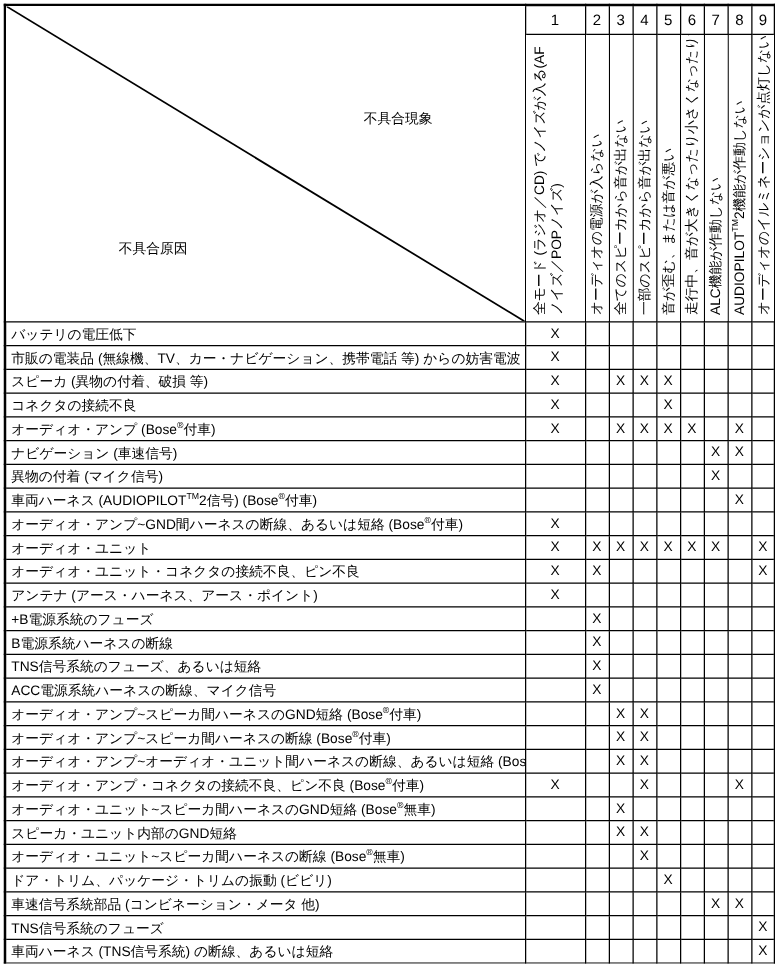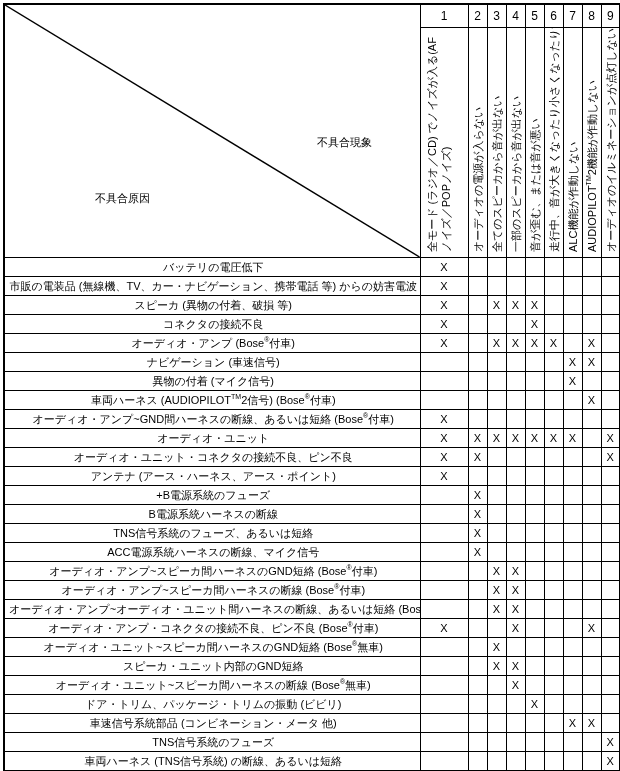--- a/index.html
+++ b/index.html
@@ -29,21 +29,21 @@
     height:22px;
     font-size:12px;
     text-align:center;
     vertical-align:middle;
   }
 
   
   th.corner { position:relative; overflow:hidden; }
   th.corner svg.diag { position:absolute; left:0; top:0; width:100%; height:100%; display:block; }
   th.corner .axis-label { position:absolute; font-size:11px; white-space:nowrap; }
-  th.corner .sym   { left:312px; top:82px;margin-top:48px;  }
+  th.corner .sym   { left:286px; top:82px;  }
   th.corner .cause { left:90px;  top:186px; }
 
   
   th.vcell { position:relative; height:229px; overflow:hidden; }
   .vtext {
     position:absolute; left:0; top:0;
     width:229px; height:19px;
     line-height:19px;
     transform-origin:0 0;
     transform:translateY(229px) rotate(-90deg);
@@ -57,21 +57,21 @@
     height:48px;
     line-height:14px;
     white-space:normal;
     padding-top:4px;
   }
 
   
   tbody tr { height:18px; }
   th.rlabel {
     font-size:11px;
-    text-align:center;
+    text-align:left;
     padding:0 2px 0 4px;
     white-space:nowrap;
     overflow:hidden;
     vertical-align:middle;
   }
   td.mc {
     text-align:center;
     vertical-align:middle;
     font-size:11px;
     line-height:18px;

